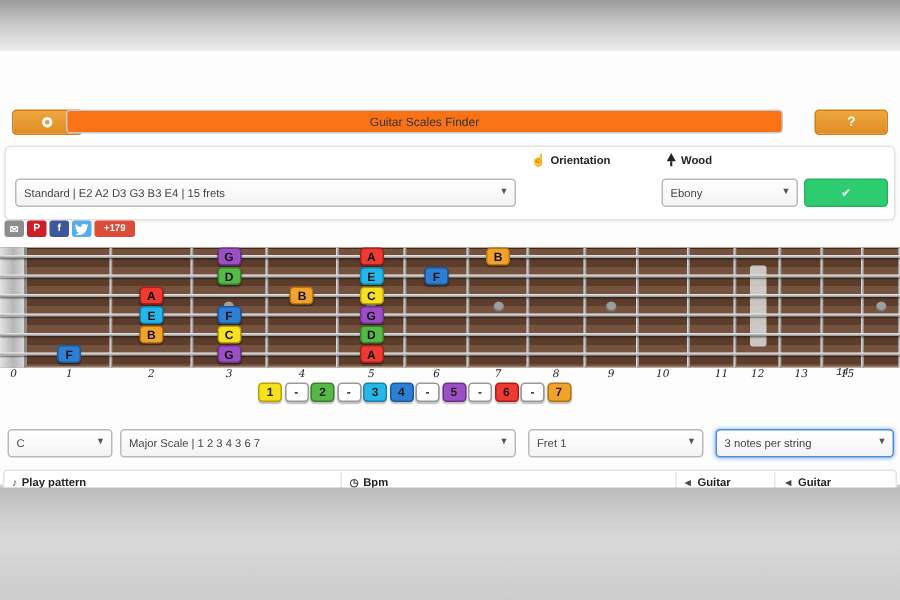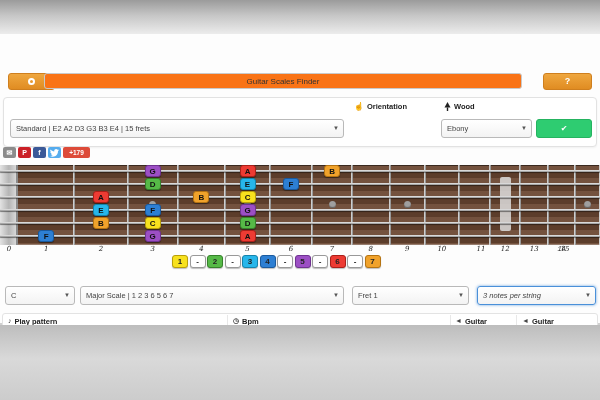--- a/index.html
+++ b/index.html
@@ -27,21 +27,21 @@
   
   .panel { position:absolute; left:3px; top:63px; width:594px; height:50px; background:#fff;
     border:1px solid #e2e2e2; border-radius:4px; box-shadow:0 1px 2px rgba(0,0,0,0.05); }
   .flabel { position:absolute; top:4px; font-size:7.5px; font-weight:bold; color:#222;
     display:flex; align-items:center; gap:3px; }
   .flabel .ic { color:#555; font-size:8px; line-height:1; }
   .sel { position:absolute; top:21px; height:19px; border:1px solid #b9b9b9; border-radius:3px;
     background:linear-gradient(180deg,#ffffff,#f3f3f3); font-size:7.5px; color:#444;
     line-height:17px; padding-left:5px; cursor:pointer; white-space:nowrap; overflow:hidden; }
   .sel .caret { position:absolute; right:4px; top:0; line-height:17px; font-size:6px; color:#555; }
-  .sel.focused { border:1px solid var(--focus,#4a90d9); box-shadow:0 0 3px rgba(74,144,217,0.8);font-style:italic; }
+  .sel.focused { border:1px solid var(--focus,#4a90d9); box-shadow:0 0 3px rgba(74,144,217,0.8); }
   .btn-green { position:absolute; border:1px solid #25b360; border-radius:3px;
     background:var(--green,#2ecc71); color:#fff; display:flex; align-items:center;
     justify-content:center; cursor:pointer; }
 
   
   .social { position:absolute; left:3px; top:113px; height:11px; display:flex; gap:2px; }
   .badge { height:11px; border-radius:2px; color:#fff; font-size:7px; font-weight:bold;
     display:flex; align-items:center; justify-content:center; cursor:pointer; }
   .scale-title { position:absolute; left:0; top:115px; width:600px; text-align:center;
     font-size:10.5px; font-weight:bold; color:#000; }
@@ -75,21 +75,21 @@
     align-items:center; justify-content:center; box-shadow:0 1px 1px rgba(0,0,0,0.25); }
 
   
   .controls2 { position:absolute; left:0; top:252px; width:600px; height:20px; }
 
   
   .player { position:absolute; left:2px; top:279px; width:596px; height:41px; background:#fff;
     border:1px solid #e3e3e3; border-radius:3px; }
   .vdiv { position:absolute; top:1px; width:1px; height:38px; background:#e8e8e8; }
   .plabel { position:absolute; top:3px; font-size:7.5px; font-weight:bold; color:#222;
-    display:flex; align-items:flex-start; gap:3px; }
+    display:flex; align-items:flex-end; gap:3px; }
   .plabel .ic { font-size:7px; color:#444; line-height:1; }
   .pbtn { position:absolute; top:17px; height:17px; border:none; border-radius:3px;
     background:var(--green,#2ecc71); color:#fff; font-size:7px; cursor:pointer;
     display:flex; align-items:center; justify-content:center; }
   .pbtn.disabled { background:var(--green-dis,#b9e9cf); color:rgba(255,255,255,0.85); }
   .pinput { position:absolute; top:18px; height:15px; border:1px solid #b9b9b9; border-radius:2px;
     font-size:7.5px; color:#333; padding-left:4px; font-family:"Liberation Sans",sans-serif; background:#fff; }
   .graybtn { position:absolute; top:18px; width:21px; height:14px; border:1px solid #d8d8d8;
     border-radius:3px; background:#e6e6e6; opacity:0.65; cursor:pointer; }
 </style>
@@ -237,21 +237,21 @@
         <div class="degree-box">-</div>
         <div class="degree-box" style="background: rgb(240, 162, 43); border-color: rgb(181, 115, 18);">7</div>
       </div>
 
     <div class="controls2">
       <div class="sel" style="left:5px; top:0; width:70px;">
         <span>C</span>
         <span class="caret">▼</span>
       </div>
       <div class="sel" style="left:80px; top:0; width:264px;">
-        <span>Major Scale | 1 2 3 6 5 6 7</span>
+        <span>Major Scale | 1 2 3 4 3 6 7</span>
         <span class="caret">▼</span>
       </div>
       <div class="sel" style="left:352px; top:0; width:117px;">
         <span>Fret 1</span>
         <span class="caret">▼</span>
       </div>
       <div class="sel focused" style="left:477px; top:0; width:119px;">
         <span>3 notes per string</span>
         <span class="caret">▼</span>
       </div>

